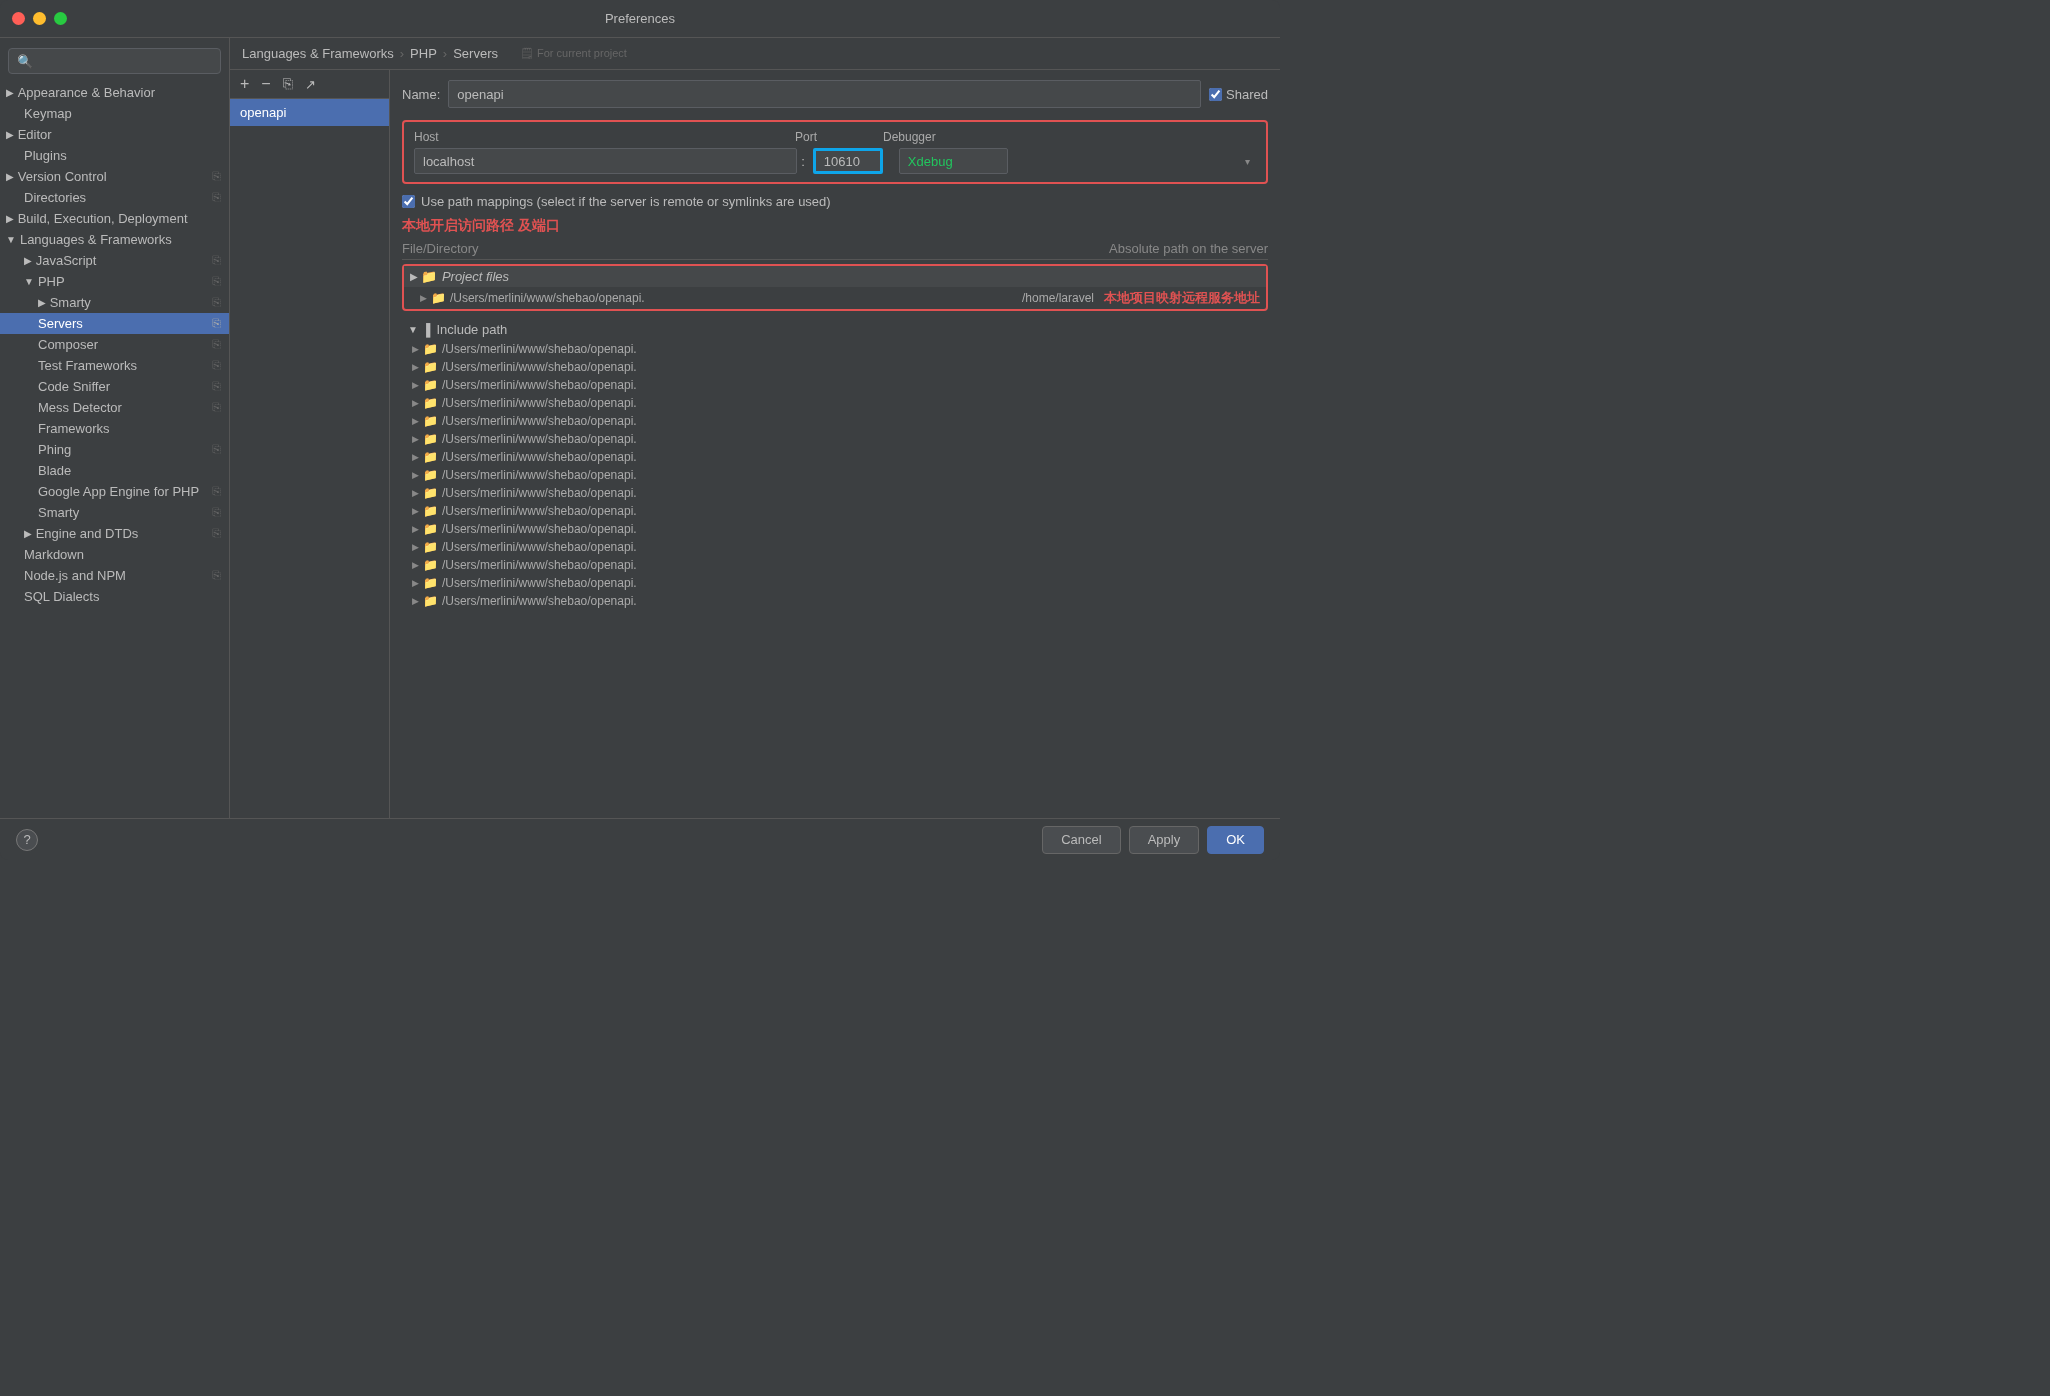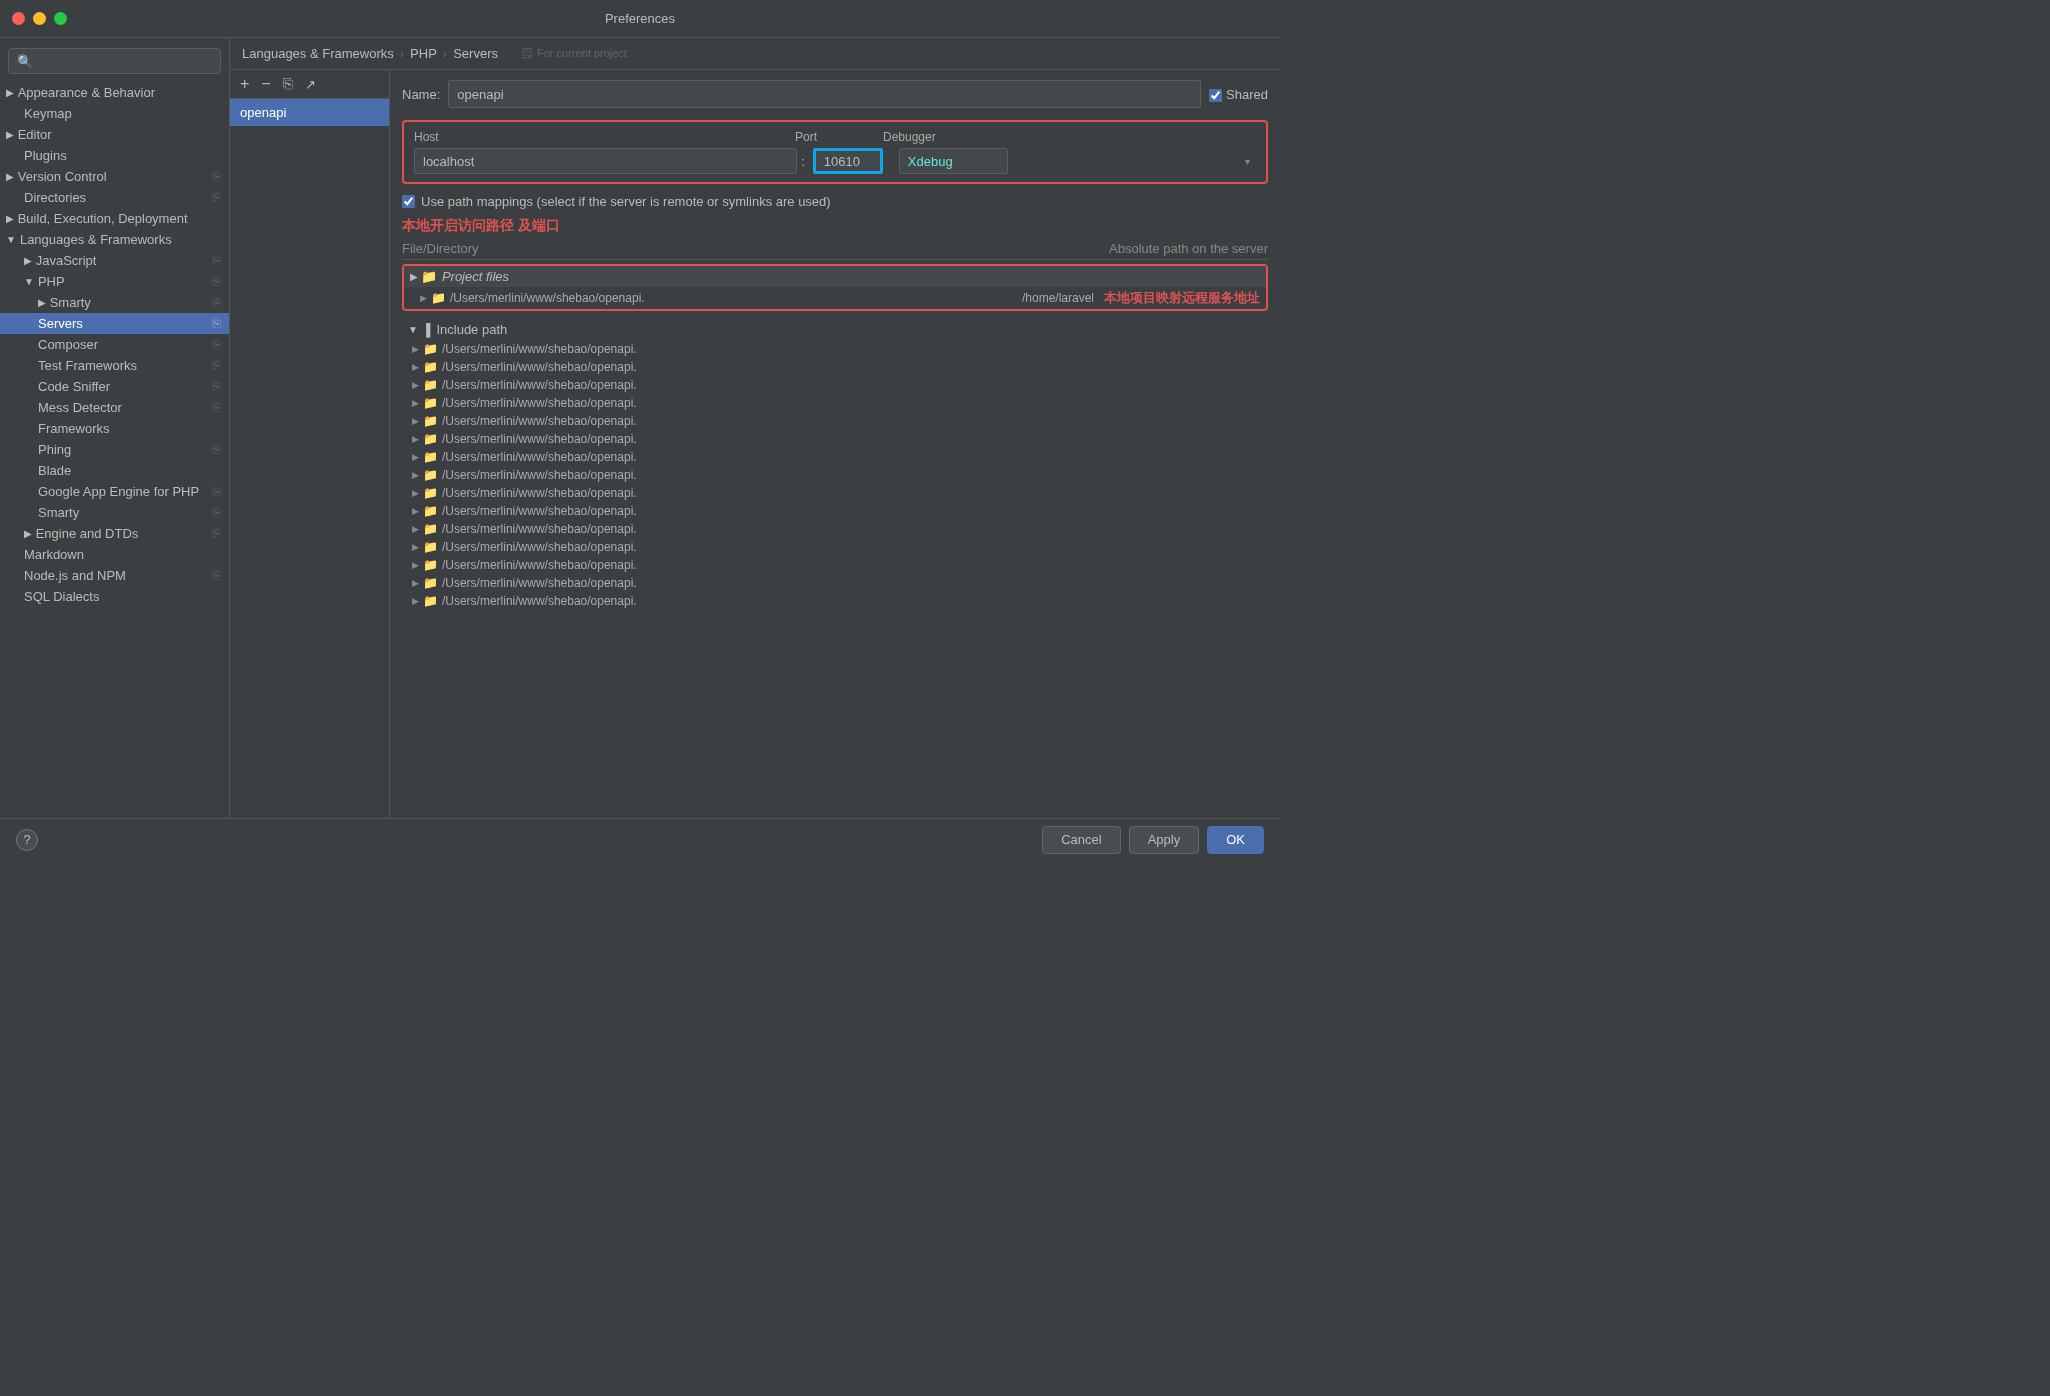--- a/index.html
+++ b/index.html
@@ -184,21 +184,21 @@
       background: #45484a;
       border: 1px solid #5a5d62;
       color: #bbb;
       height: 28px;
       padding: 0 8px;
       font-size: 13px;
       border-radius: 2px;
     }
     .shared-check {
       display: flex;
-      align-items: flex-end;
+      align-items: center;
       gap: 4px;
       color: #bbb;
       font-size: 13px;
       white-space: nowrap;
     }
 
     
     .host-box {
       border: 2px solid #e05252;
       border-radius: 4px;
@@ -237,21 +237,21 @@
       height: 26px;
       padding: 0 8px;
       font-size: 13px;
       border-radius: 2px;
       margin-left: 4px;
     }
     .debugger-select {
       flex: 1;
       background: #45484a;
       border: 1px solid #5a5d62;
-      color: #5eead4;
+      color: #22c55e;
       height: 26px;
       padding: 0 8px;
       font-size: 13px;
       border-radius: 2px;
       margin-left: 8px;
       appearance: none;
     }
     .debugger-select-wrap {
       flex: 1;
       position: relative;

